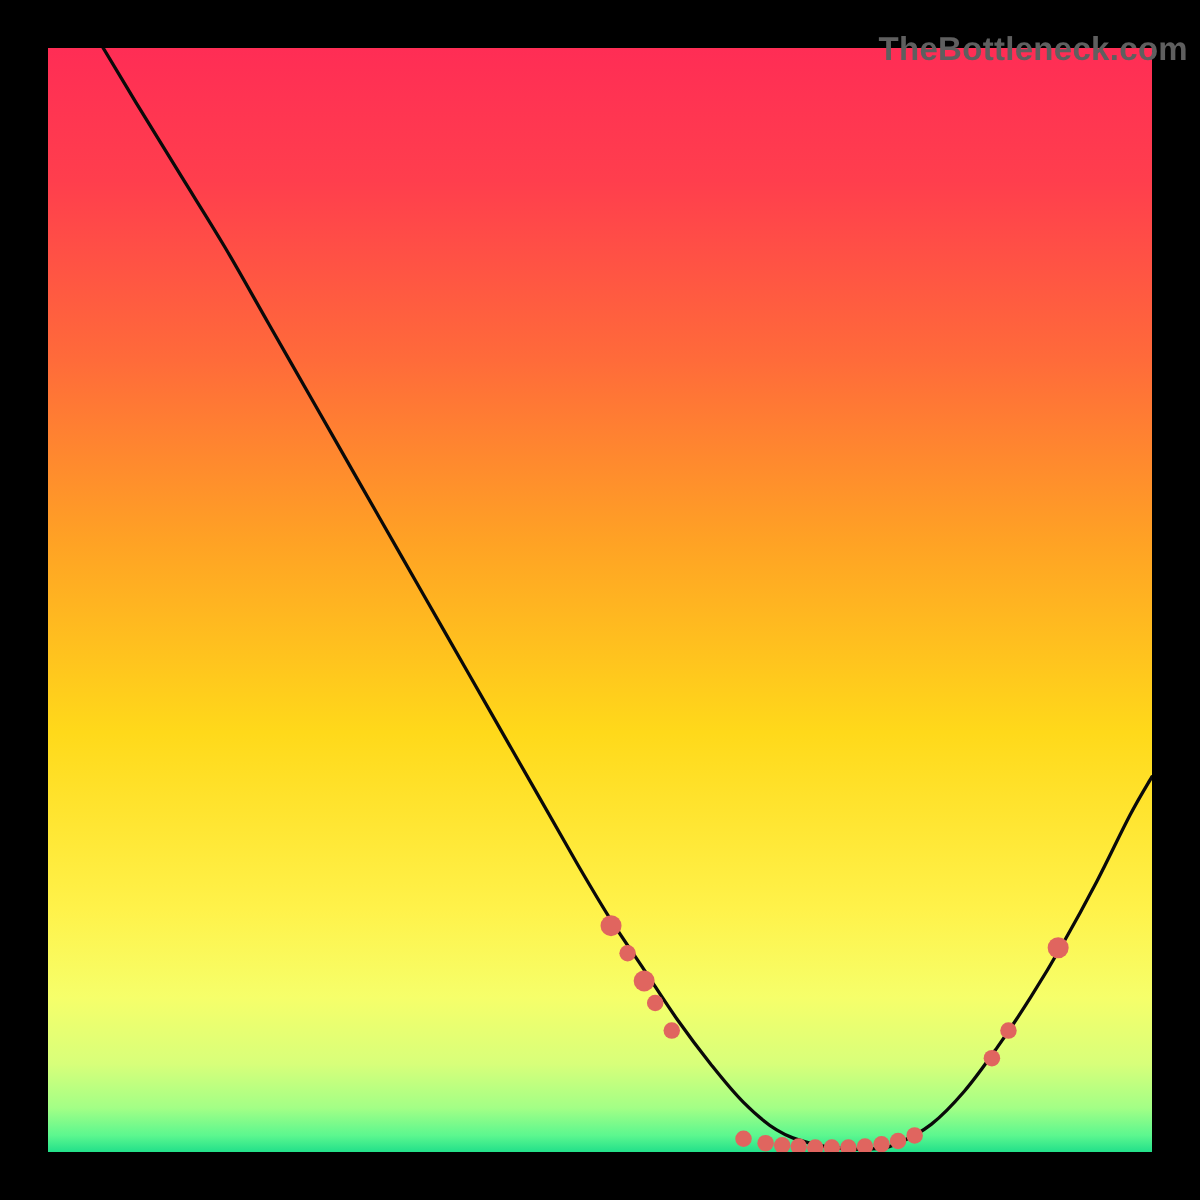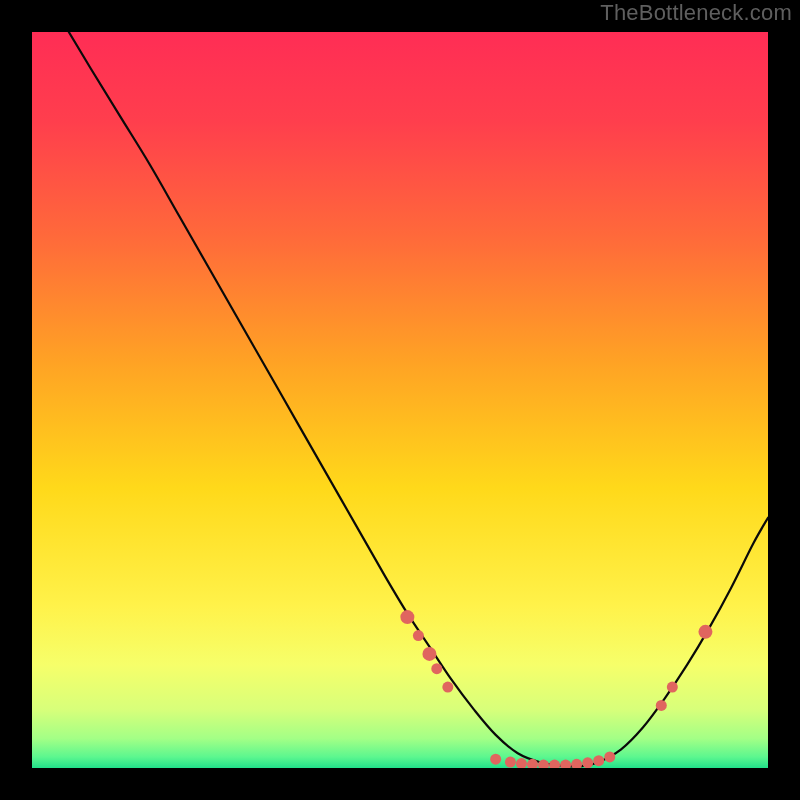--- a/index.html
+++ b/index.html
@@ -11,24 +11,24 @@
     overflow: hidden;
     font-family: Arial, Helvetica, sans-serif;
   }
   .canvas-wrap {
     position: relative;
     width: 800px;
     height: 800px;
   }
   .watermark {
     position: absolute;
-    top: 0;
+    top: 20px;
     right: 8px;
     font-size: 22px;
-    font-weight: 400;
+    font-weight: 700;
     color: #5f5f5f;
     letter-spacing: 0.2px;
     z-index: 10;
   }
   svg {
     position: absolute;
     top: 0;
     left: 0;
   }
 </style>

